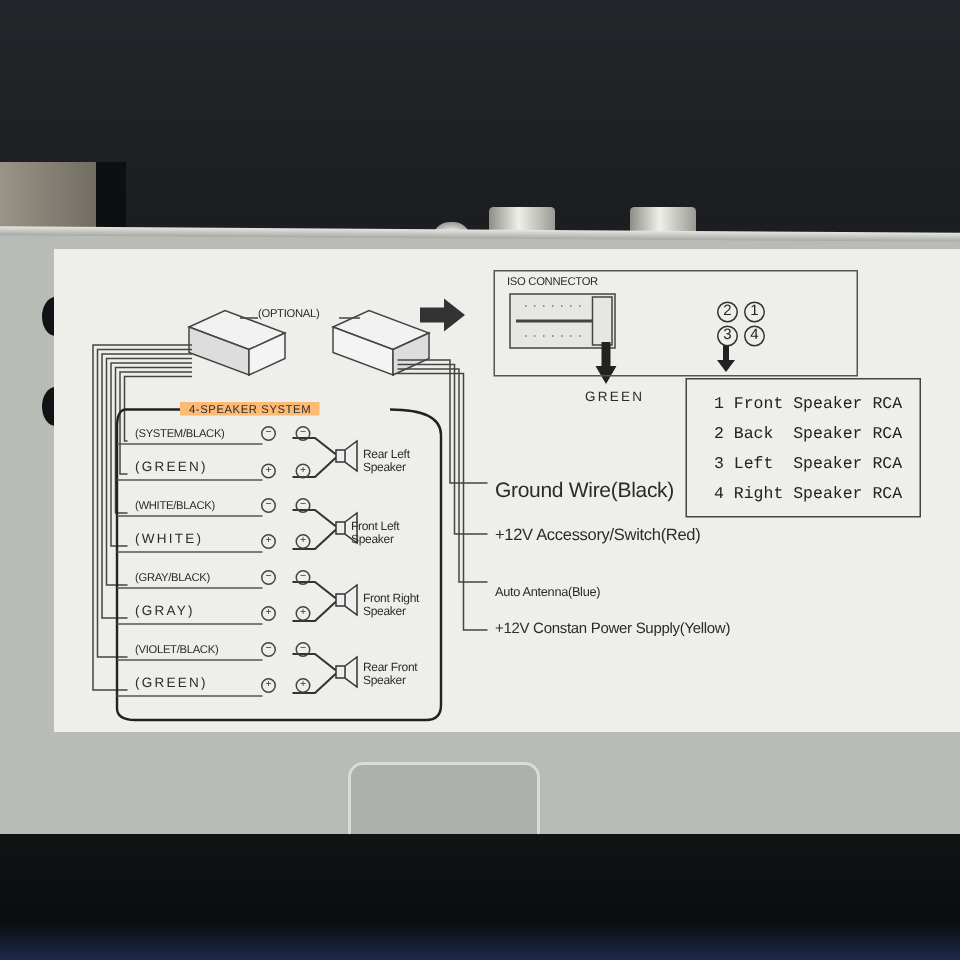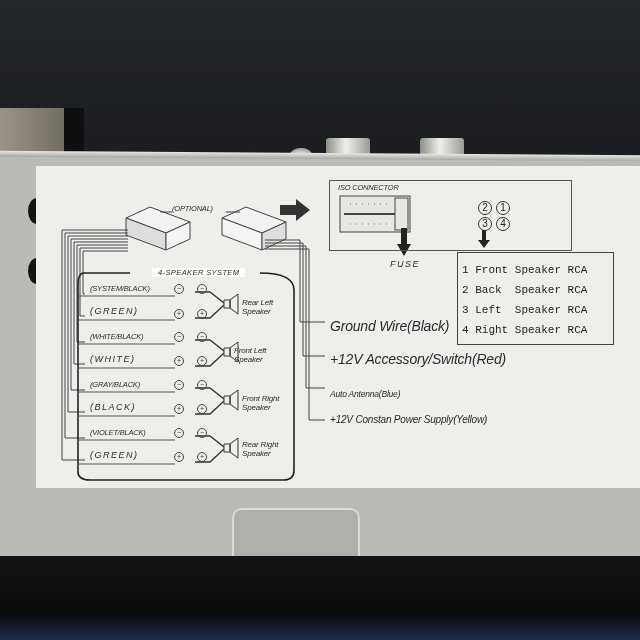--- a/index.html
+++ b/index.html
@@ -8,27 +8,27 @@
   .metal-block{position:absolute;left:0;top:108px;width:68px;height:48px;background:linear-gradient(90deg,#9a9488,#6f6a60);}
   .metal-block-dark{position:absolute;left:64px;top:108px;width:20px;height:48px;background:#0e0f10;}
   .knob{position:absolute;top:138px;width:44px;height:22px;border-radius:3px 3px 0 0;background:linear-gradient(90deg,#8d8d88,#f0f0ea 45%,#9a9a94);}
   .screw{position:absolute;left:288px;top:148px;width:26px;height:12px;border-radius:12px 12px 0 0;background:radial-gradient(#e8e8e8,#777);}
   .chassis{position:absolute;left:0;top:156px;width:640px;height:400px;background:#b9bbb6;}
   .chassis-edge{position:absolute;left:0;top:153px;width:640px;height:6px;background:linear-gradient(#e6e6e2,#a8a8a4);transform:skewY(0.4deg);}
   .tab{position:absolute;left:232px;top:508px;width:124px;height:50px;border:2px solid #d9dbd6;border-bottom:none;border-radius:10px 10px 0 0;background:#adb0ab;}
   .hole{position:absolute;left:28px;width:18px;height:26px;border-radius:50% 0 0 50%;background:#121314;}
   .bottom-dark{position:absolute;left:0;top:556px;width:640px;height:84px;background:linear-gradient(#121314,#0b0c0d 70%,#1e2a4a);}
   .label{position:absolute;left:36px;top:166px;width:604px;height:322px;background:#eeeeeb;}
-  .t{position:absolute;color:#2b2b2b;white-space:nowrap;font-style:italic;}
+  .t{position:absolute;color:#2b2b2b;white-space:nowrap;}
   .sm{font-size:7.5px;letter-spacing:-0.2px;}
   .md{font-size:9px;}
   .mono{font-family:"Liberation Mono",monospace;font-size:11px;color:#222;}
   .iso-box{position:absolute;left:329px;top:180px;width:241px;height:69px;border:1px solid #555;}
   .rca-box{position:absolute;left:457px;top:252px;width:155px;height:91px;border:1.5px solid #444;background:#eeeeeb;}
-  .rca-row{position:absolute;left:4px;}
+  .rca-row{position:absolute;left:18px;}
   .sym{position:absolute;width:8px;height:8px;border:1px solid #444;border-radius:50%;font-size:7px;line-height:8px;text-align:center;color:#333;}
   .num{position:absolute;width:12px;height:12px;border:1px solid #333;border-radius:50%;font-size:10px;line-height:12px;text-align:center;color:#222;}
 </style>
 </head>
 <body>
 
 <div class="bg-top"></div>
 <div class="metal-block"></div>
 <div class="metal-block-dark"></div>
 <div class="screw"></div>
@@ -105,28 +105,28 @@
       <line x1="350" y1="224" x2="390" y2="224"></line>
     </g>
   </g>
 
   <polygon points="280,205 296,205 296,199 310,210 296,221 296,215 280,215" fill="#333"></polygon>
   <polygon points="401,228 407,228 407,244 411,244 404,256 397,244 401,244" fill="#222"></polygon>
   <polygon points="482,230 486,230 486,240 490,240 484,248 478,240 482,240" fill="#222"></polygon>
 </svg>
 
 <div class="t sm" style="left:172px;top:204px">(OPTIONAL)</div>
-<div class="t sm" style="left:152px;top:268px;background:#ffffff;padding:0 6px;letter-spacing:0.4px">4-SPEAKER SYSTEM</div>
+<div class="t sm" style="left:120px;top:268px;background:#fdba74;padding:0 6px;letter-spacing:0.4px">4-SPEAKER SYSTEM</div>
 
 <div class="t sm" style="left:90px;top:284px">(SYSTEM/BLACK)</div>
 <div class="t md" style="left:90px;top:306px;letter-spacing:1.5px">(GREEN)</div>
 <div class="t sm" style="left:90px;top:332px">(WHITE/BLACK)</div>
 <div class="t md" style="left:90px;top:354px;letter-spacing:1.5px">(WHITE)</div>
 <div class="t sm" style="left:90px;top:380px">(GRAY/BLACK)</div>
-<div class="t md" style="left:90px;top:402px;letter-spacing:1.5px">(BLACK)</div>
+<div class="t md" style="left:90px;top:402px;letter-spacing:1.5px">(GRAY)</div>
 <div class="t sm" style="left:90px;top:428px">(VIOLET/BLACK)</div>
 <div class="t md" style="left:90px;top:450px;letter-spacing:1.5px">(GREEN)</div>
 
 <div class="sym" style="left:174px;top:284px">−</div>
 <div class="sym" style="left:197px;top:284px">−</div>
 <div class="sym" style="left:174px;top:309px">+</div>
 <div class="sym" style="left:197px;top:309px">+</div>
 <div class="sym" style="left:174px;top:332px">−</div>
 <div class="sym" style="left:197px;top:332px">−</div>
 <div class="sym" style="left:174px;top:356px">+</div>
@@ -136,30 +136,30 @@
 <div class="sym" style="left:174px;top:404px">+</div>
 <div class="sym" style="left:197px;top:404px">+</div>
 <div class="sym" style="left:174px;top:428px">−</div>
 <div class="sym" style="left:197px;top:428px">−</div>
 <div class="sym" style="left:174px;top:452px">+</div>
 <div class="sym" style="left:197px;top:452px">+</div>
 
 <div class="t sm" style="left:242px;top:298px;font-size:8px;line-height:9px"><span>Rear Left</span><br><span>Speaker</span></div>
 <div class="t sm" style="left:234px;top:346px;font-size:8px;line-height:9px"><span>Front Left</span><br><span>Speaker</span></div>
 <div class="t sm" style="left:242px;top:394px;font-size:8px;line-height:9px"><span>Front Right</span><br><span>Speaker</span></div>
-<div class="t sm" style="left:242px;top:440px;font-size:8px;line-height:9px"><span>Rear Right</span><br><span>Speaker</span></div>
+<div class="t sm" style="left:242px;top:440px;font-size:8px;line-height:9px"><span>Rear Front</span><br><span>Speaker</span></div>
 
 <div class="t sm" style="left:330px;top:318px;font-size:14px">Ground Wire(Black)</div>
-<div class="t sm" style="left:330px;top:351px;font-size:14px">+12V Accessory/Switch(Red)</div>
+<div class="t sm" style="left:330px;top:351px;font-size:11px">+12V Accessory/Switch(Red)</div>
 <div class="t sm" style="left:330px;top:389px;font-size:8.5px">Auto Antenna(Blue)</div>
 <div class="t sm" style="left:330px;top:414px;font-size:10px">+12V Constan Power Supply(Yellow)</div>
 
 <div class="iso-box"></div>
 <div class="t sm" style="left:338px;top:183px">ISO CONNECTOR</div>
-<div class="t md" style="left:390px;top:259px;letter-spacing:1.5px">FUSE</div>
+<div class="t md" style="left:390px;top:259px;letter-spacing:1.5px">GREEN</div>
 <div class="num" style="left:478px;top:201px">2</div>
 <div class="num" style="left:496px;top:201px">1</div>
 <div class="num" style="left:478px;top:217px">3</div>
 <div class="num" style="left:496px;top:217px">4</div>
 
 <div class="rca-box">
   <div class="rca-row mono" style="top:11px;white-space:pre">1 Front Speaker RCA</div>
   <div class="rca-row mono" style="top:31px;white-space:pre">2 Back  Speaker RCA</div>
   <div class="rca-row mono" style="top:51px;white-space:pre">3 Left  Speaker RCA</div>
   <div class="rca-row mono" style="top:71px;white-space:pre">4 Right Speaker RCA</div>

